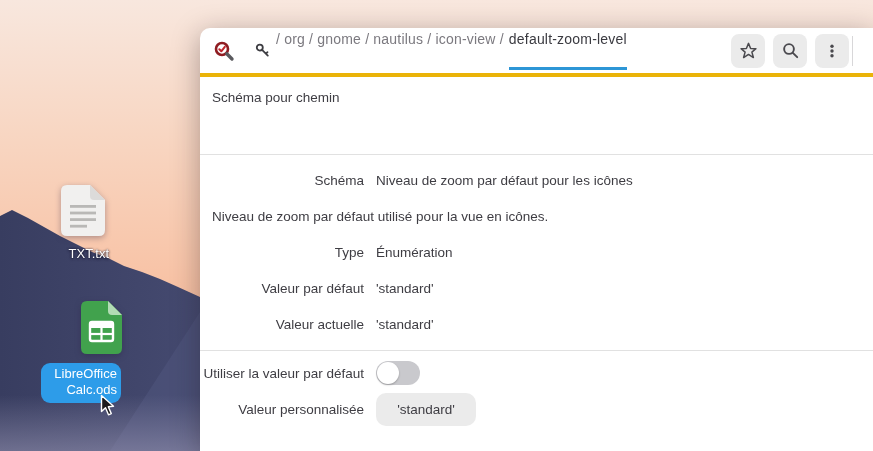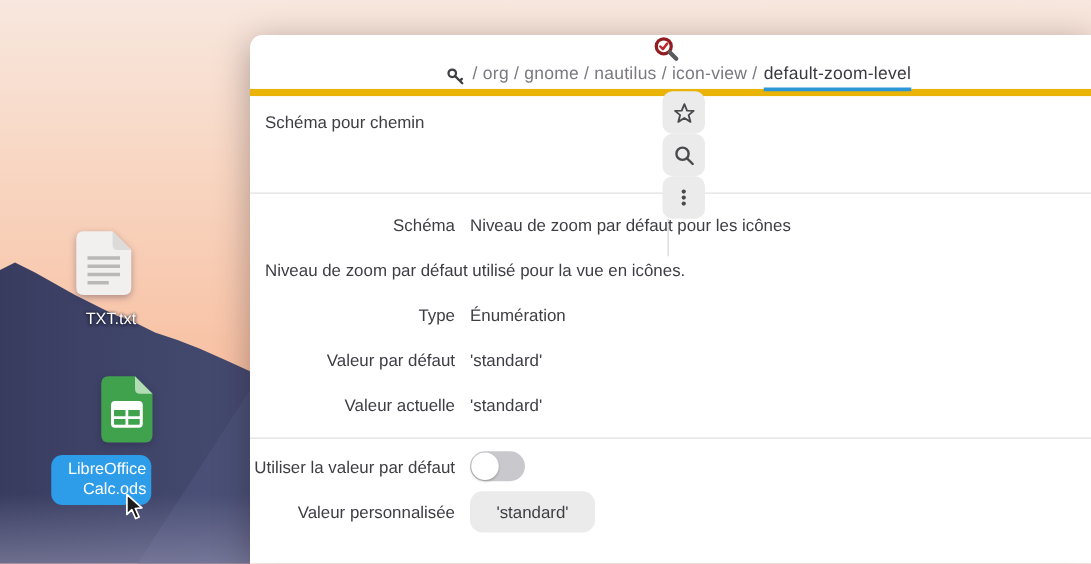--- a/index.html
+++ b/index.html
@@ -33,32 +33,31 @@
   .cursor { position: absolute; left: 100px; top: 394px; }
 
   
   .window {
     position: absolute; left: 200px; top: 28px; width: 673px; height: 423px;
     background: #fff; border-radius: 10px 0 0 0;
     box-shadow: 0 6px 28px rgba(30,20,30,.35);
   }
   .headerbar {
     display: flex; align-items: center; height: 49px;
-    padding: 0 0 0 13px; border-bottom: 6px solid #eab308;
+    padding: 0 0 0 13px; border-bottom: 4px solid #eab308;
     border-radius: 10px 0 0 0;
-    flex-direction: column;
   }
   .app-icon { margin-right: 20px; flex: 0 0 auto; }
   .pathbar { display: flex; align-items: baseline; font-size: 14px; white-space: nowrap; }
   .pathbar .key-glyph { margin-right: 6px; align-self: center; }
   .path-prefix { color: #7b797f; margin-right: 5px; letter-spacing: .2px; }
   .path-current {
     color: #3a3a40; letter-spacing: .2px;
     border-bottom: 3px solid var(--accent-underline, #2d96d6);
-    padding-bottom: 4px;
+    padding-bottom: 20px;
   }
   .hb-spacer { flex: 1; }
   .hb-btn {
     width: 34px; height: 34px; border: none; border-radius: 8px;
     background: var(--header-button-bg, #ebebeb);
     display: flex; align-items: center; justify-content: center;
     margin-left: 8px; cursor: pointer; flex: 0 0 auto;
   }
   .hb-sep { width: 1px; height: 30px; background: #d8d7d9; margin: 0 20px 0 3px; flex: 0 0 auto; }
 

